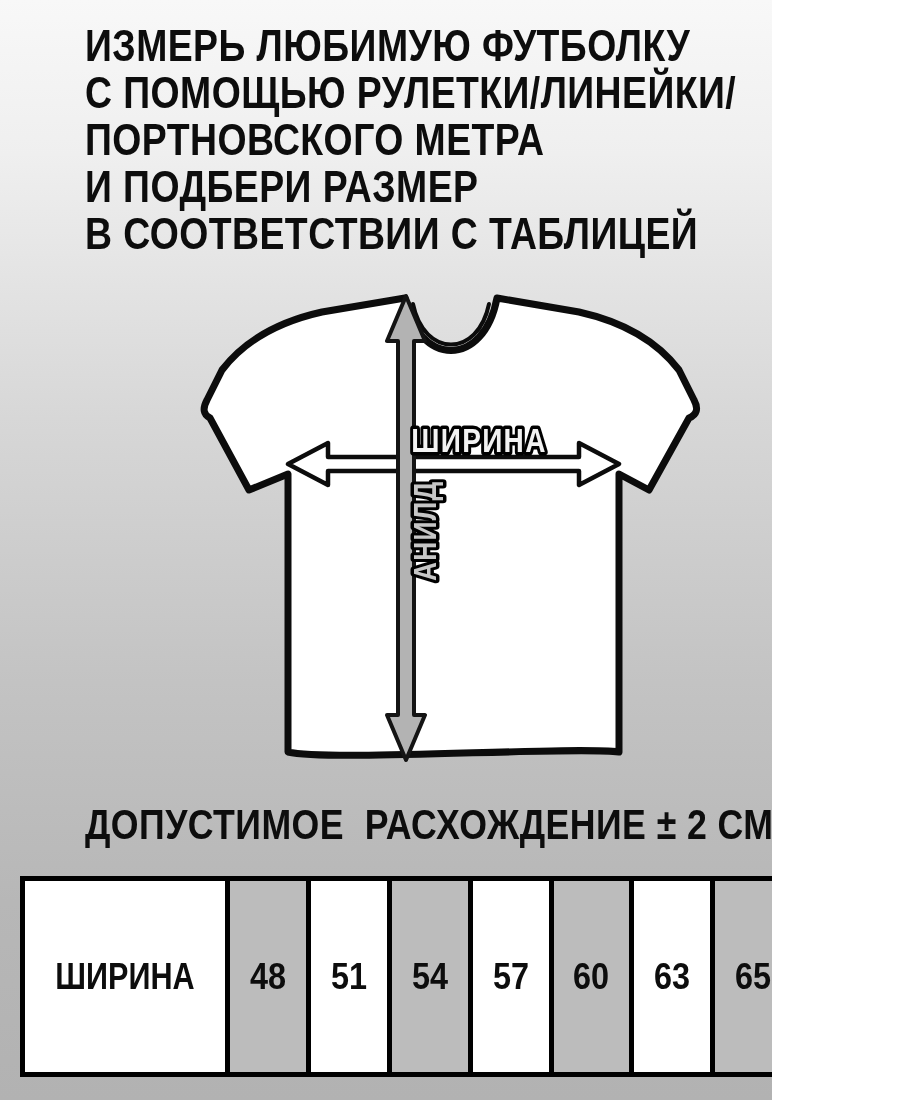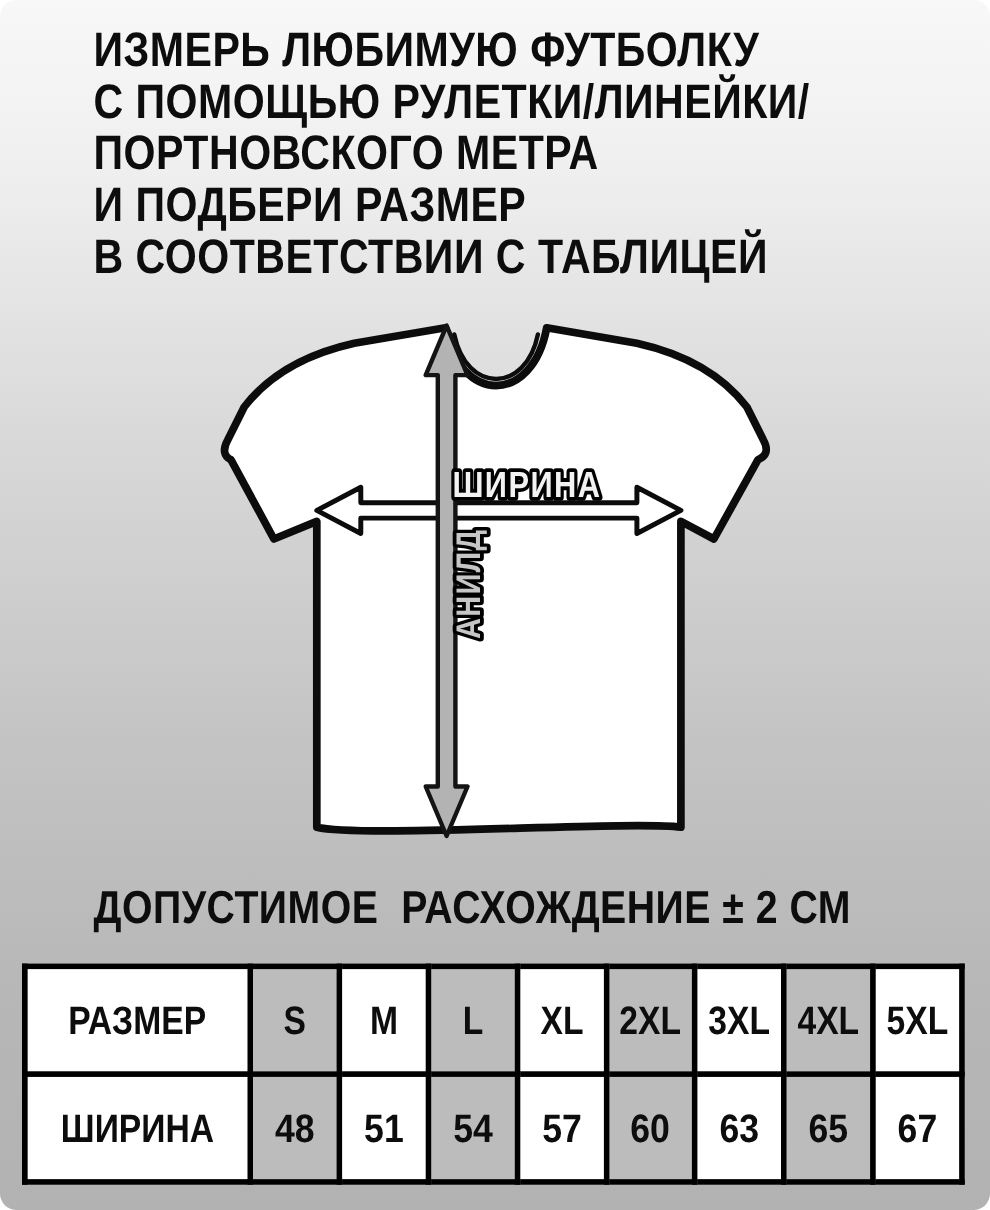--- a/index.html
+++ b/index.html
@@ -1,23 +1,22 @@
 <!DOCTYPE html>
 <html><head>
 <meta charset="utf-8">
 <style>
   html,body{margin:0;padding:0;}
   .page{
     position:relative;
-    width:900px;height:1100px;
+    width:772px;height:1100px;
     overflow:hidden;
     background:linear-gradient(180deg,#f8f8f8 0%,#efefef 14%,#d7d7d7 38%,#c3c3c3 62%,#b7b7b7 82%,#b2b2b2 100%);
     font-family:"Liberation Sans","DejaVu Sans",sans-serif;
     color:#0d0d0d;
-    border-radius:15px;
   }
   
   .title{
     position:absolute;left:85px;top:22px;
     font-size:44px;font-weight:bold;line-height:47px;
     letter-spacing:0.5px;white-space:nowrap;
     transform:scaleX(0.85);transform-origin:left top;
   }
   
   .diagram-svg{position:absolute;left:0;top:0;width:900px;height:1100px;}
@@ -100,31 +99,20 @@
         <col>
         <col>
         <col>
         <col>
         <col>
         <col>
         <col>
         <col>
     </colgroup>
     <tbody>
-        <tr>
-      <td><span class="cond">РАЗМЕР</span></td>
-      <td><span class="cond">S</span></td>
-      <td><span class="cond">M</span></td>
-      <td><span class="cond">L</span></td>
-      <td><span class="cond">XL</span></td>
-      <td><span class="cond">2XL</span></td>
-      <td><span class="cond">3XL</span></td>
-      <td><span class="cond">4XL</span></td>
-      <td><span class="cond">5XL</span></td>
-    </tr>
     <tr>
       <td><span class="cond">ШИРИНА</span></td>
       <td><span class="num">48</span></td>
       <td><span class="num">51</span></td>
       <td><span class="num">54</span></td>
       <td><span class="num">57</span></td>
       <td><span class="num">60</span></td>
       <td><span class="num">63</span></td>
       <td><span class="num">65</span></td>
       <td><span class="num">67</span></td>

